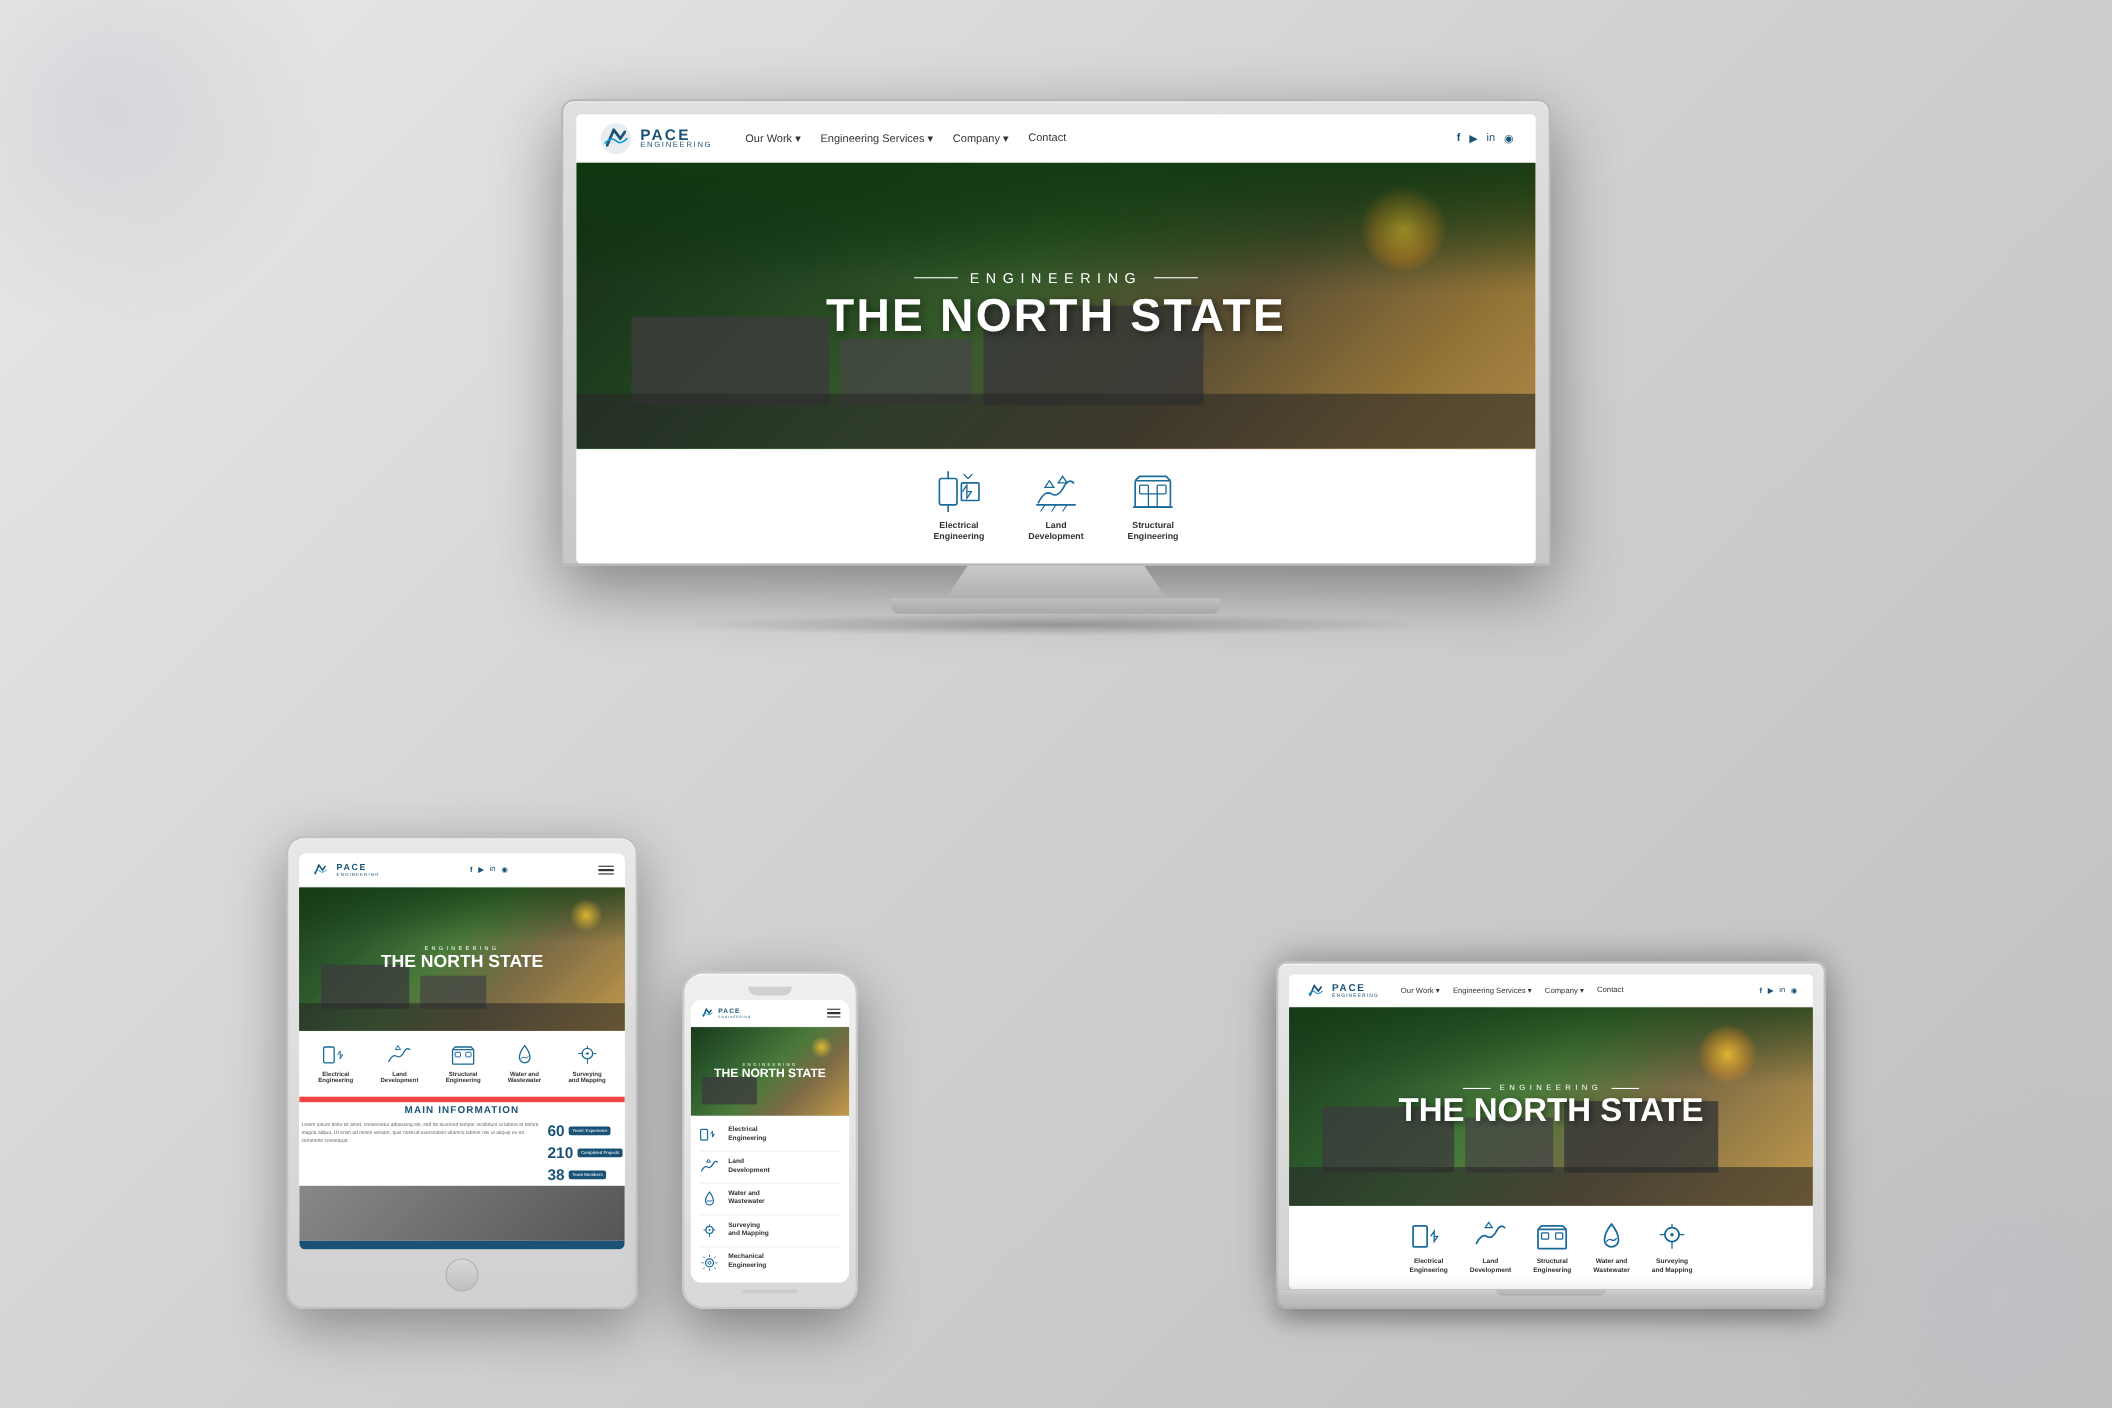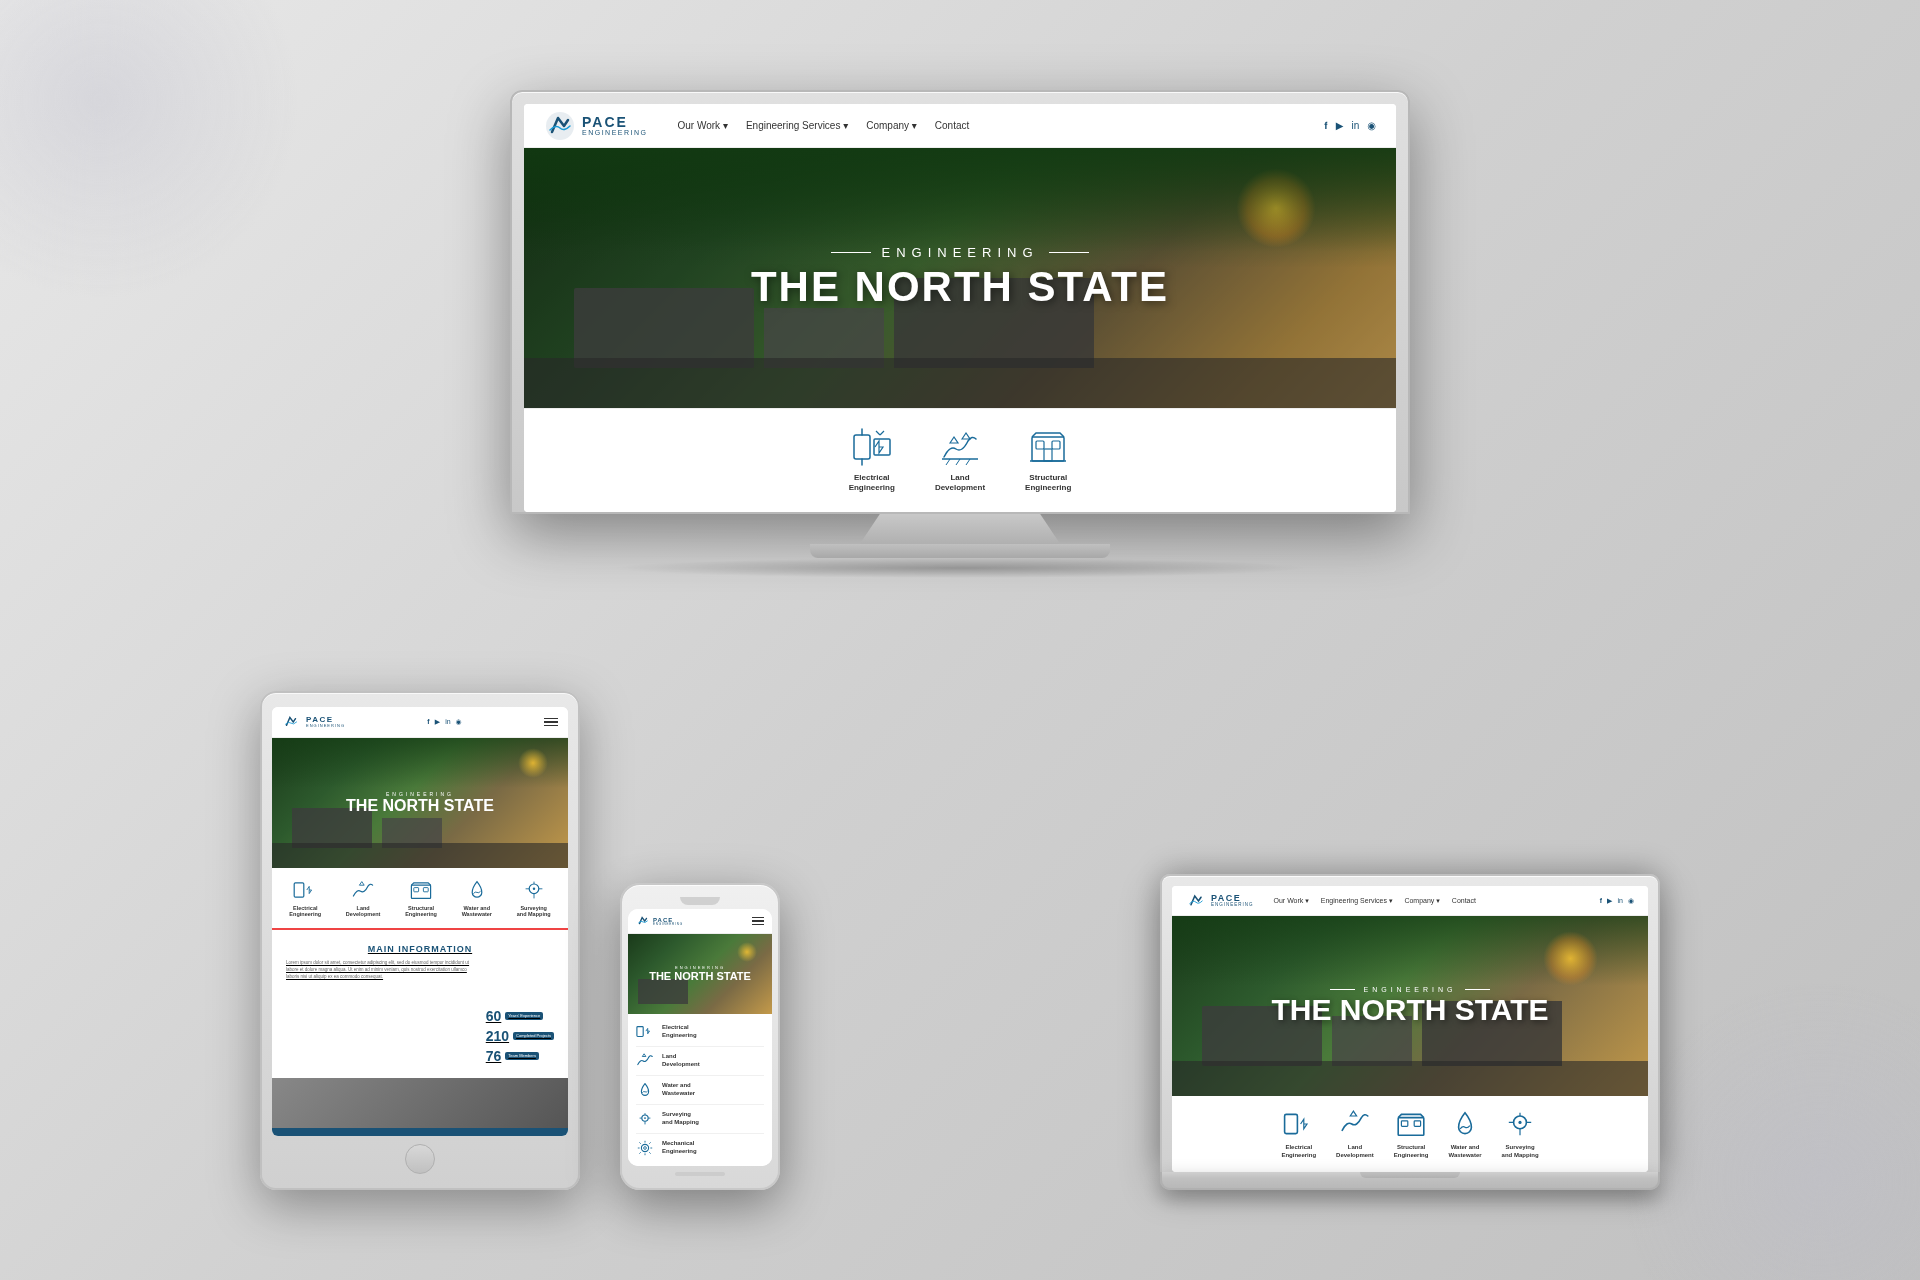--- a/index.html
+++ b/index.html
@@ -338,24 +338,23 @@
     .tablet-service-label {
       font-size: 5.5px;
       text-align: center;
       color: #333;
       font-weight: 600;
       line-height: 1.2;
     }
 
     
     .tablet-info {
-      padding: 14px;
-      background: #fff;
-      border-top: 2px solid #ef4444;
-      text-decoration: underline;
+      padding: 2px;
+      background: #fff;
+      border-top: 5px solid #ef4444;
     }
 
     .tablet-info-title {
       font-size: 9px;
       font-weight: 900;
       color: #1a5276;
       text-align: center;
       margin-bottom: 6px;
       letter-spacing: 1px;
     }
@@ -370,21 +369,20 @@
       font-size: 4.5px;
       color: #666;
       line-height: 1.5;
     }
 
     .tablet-stats {
       display: flex;
       flex-direction: column;
       gap: 4px;
       min-width: 60px;
-      margin-top: 48px;
     }
 
     .tablet-stat {
       display: flex;
       align-items: center;
       gap: 4px;
     }
 
     .tablet-stat-number {
       font-size: 14px;
@@ -882,21 +880,21 @@
             <div class="tablet-stats">
               <div class="tablet-stat">
                 <span class="tablet-stat-number">60</span>
                 <span class="tablet-stat-badge">Years' Experience</span>
               </div>
               <div class="tablet-stat">
                 <span class="tablet-stat-number">210</span>
                 <span class="tablet-stat-badge">Completed Projects</span>
               </div>
               <div class="tablet-stat">
-                <span class="tablet-stat-number">76</span>
+                <span class="tablet-stat-number">38</span>
                 <span class="tablet-stat-badge">Team Members</span>
               </div>
             </div>
           </div>
         </div>
 
         <div class="tablet-bottom-img" style="background:linear-gradient(135deg,#888,#555);"></div>
 
         <div style="background:#1a5276;height:8px;"></div>
 

